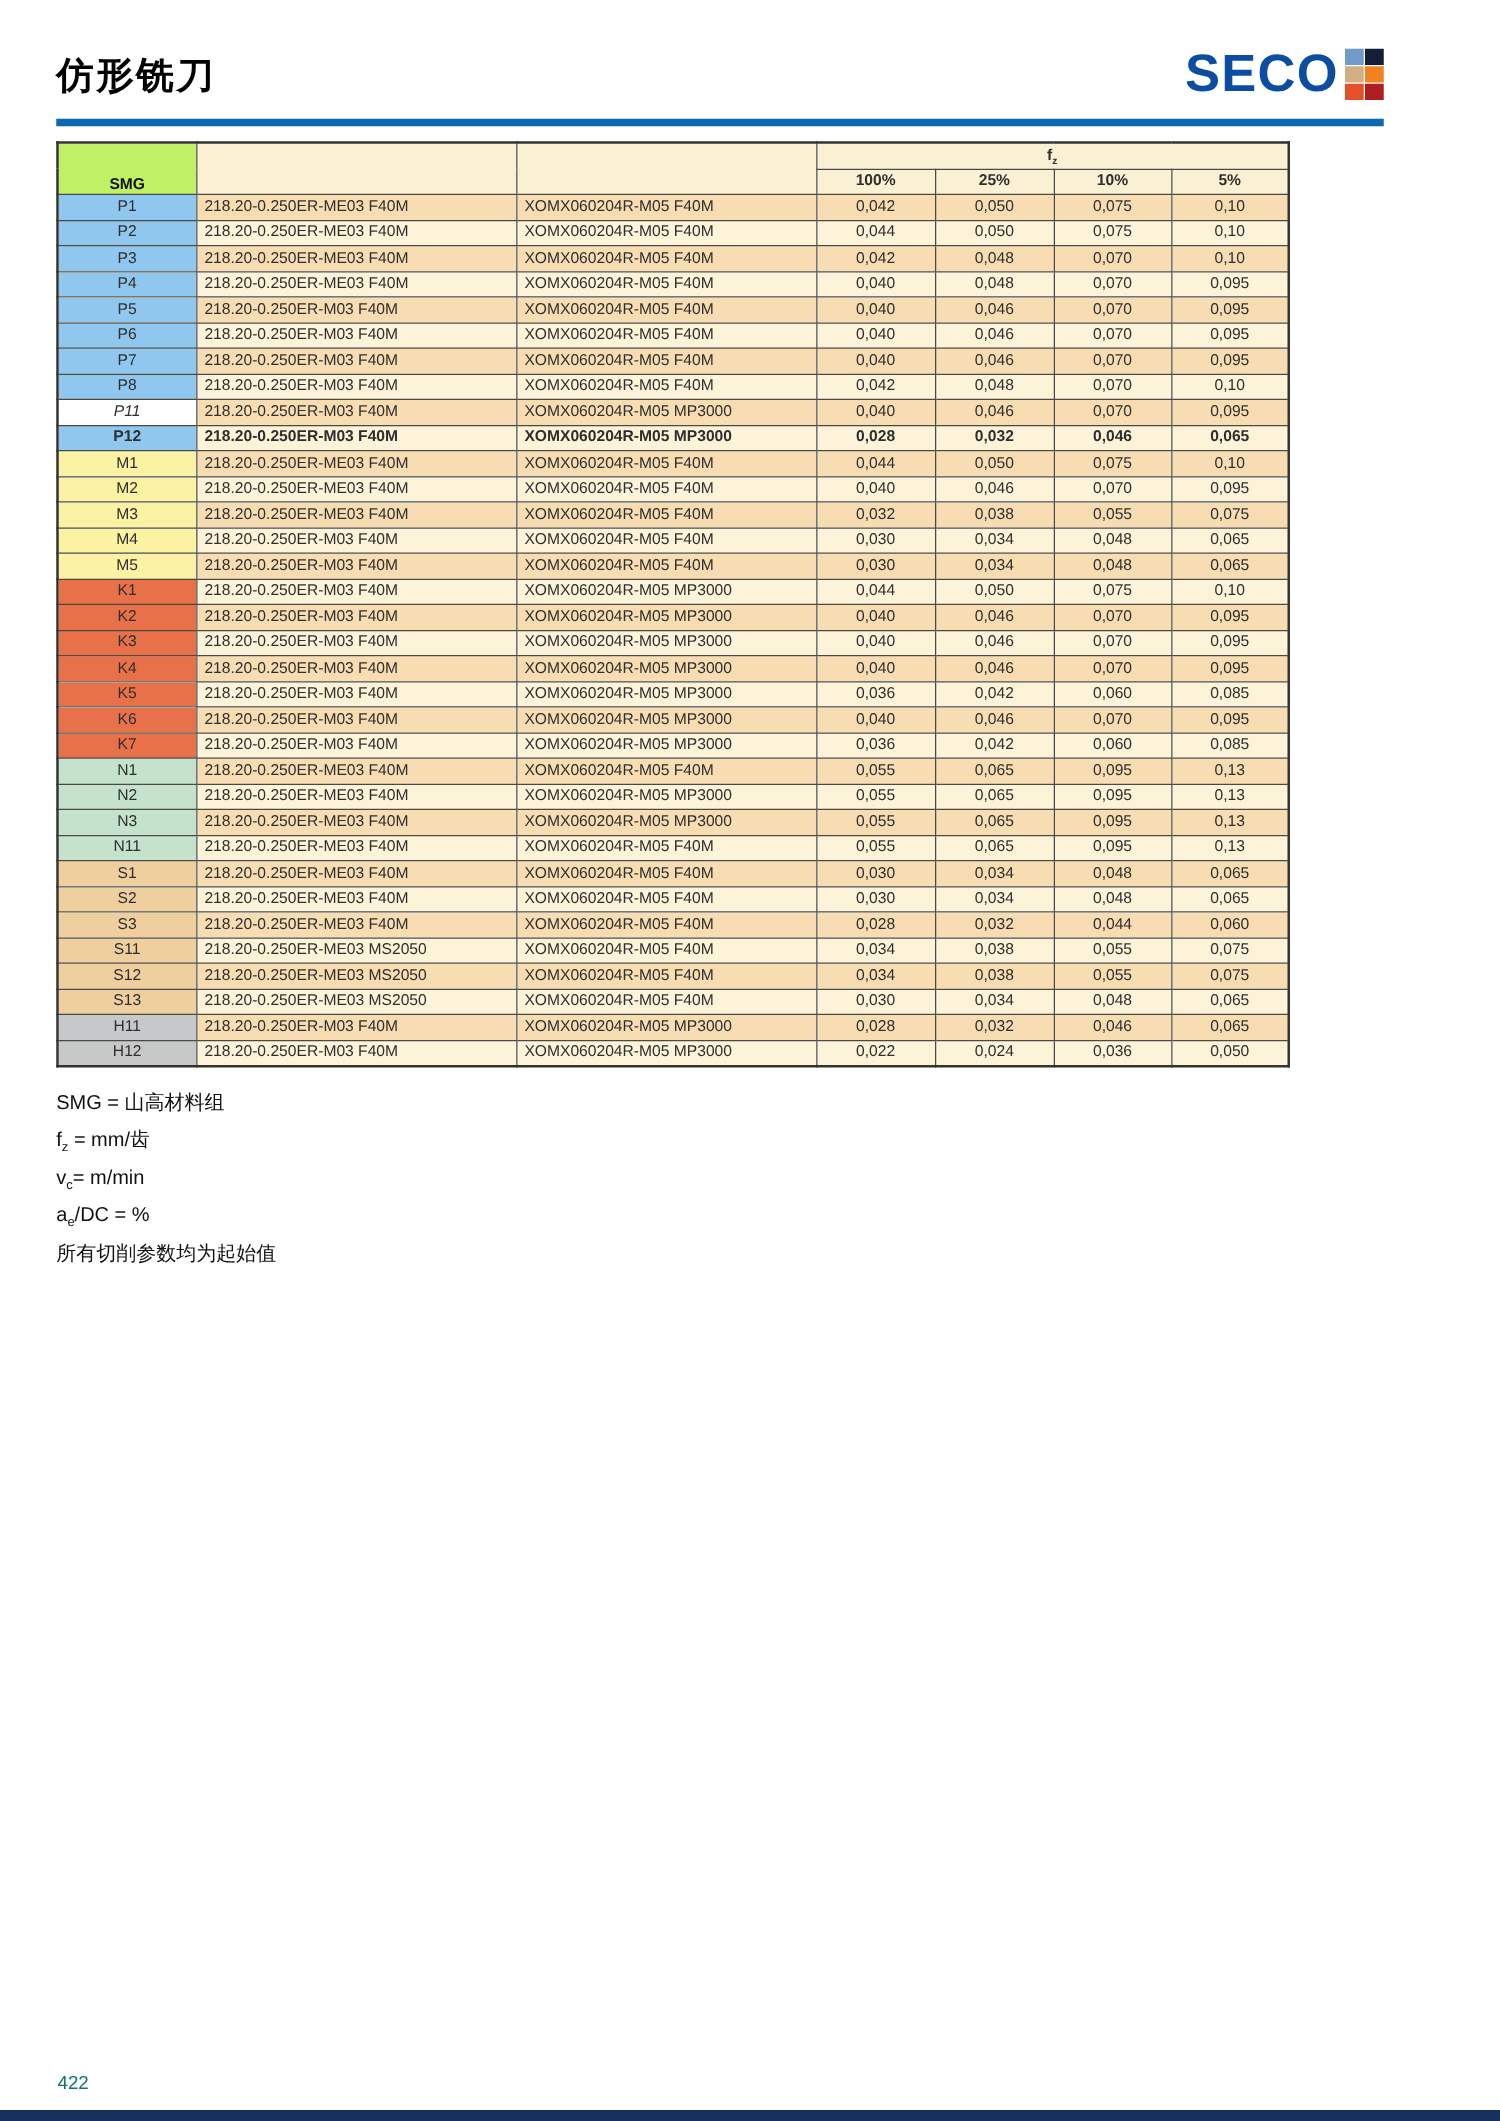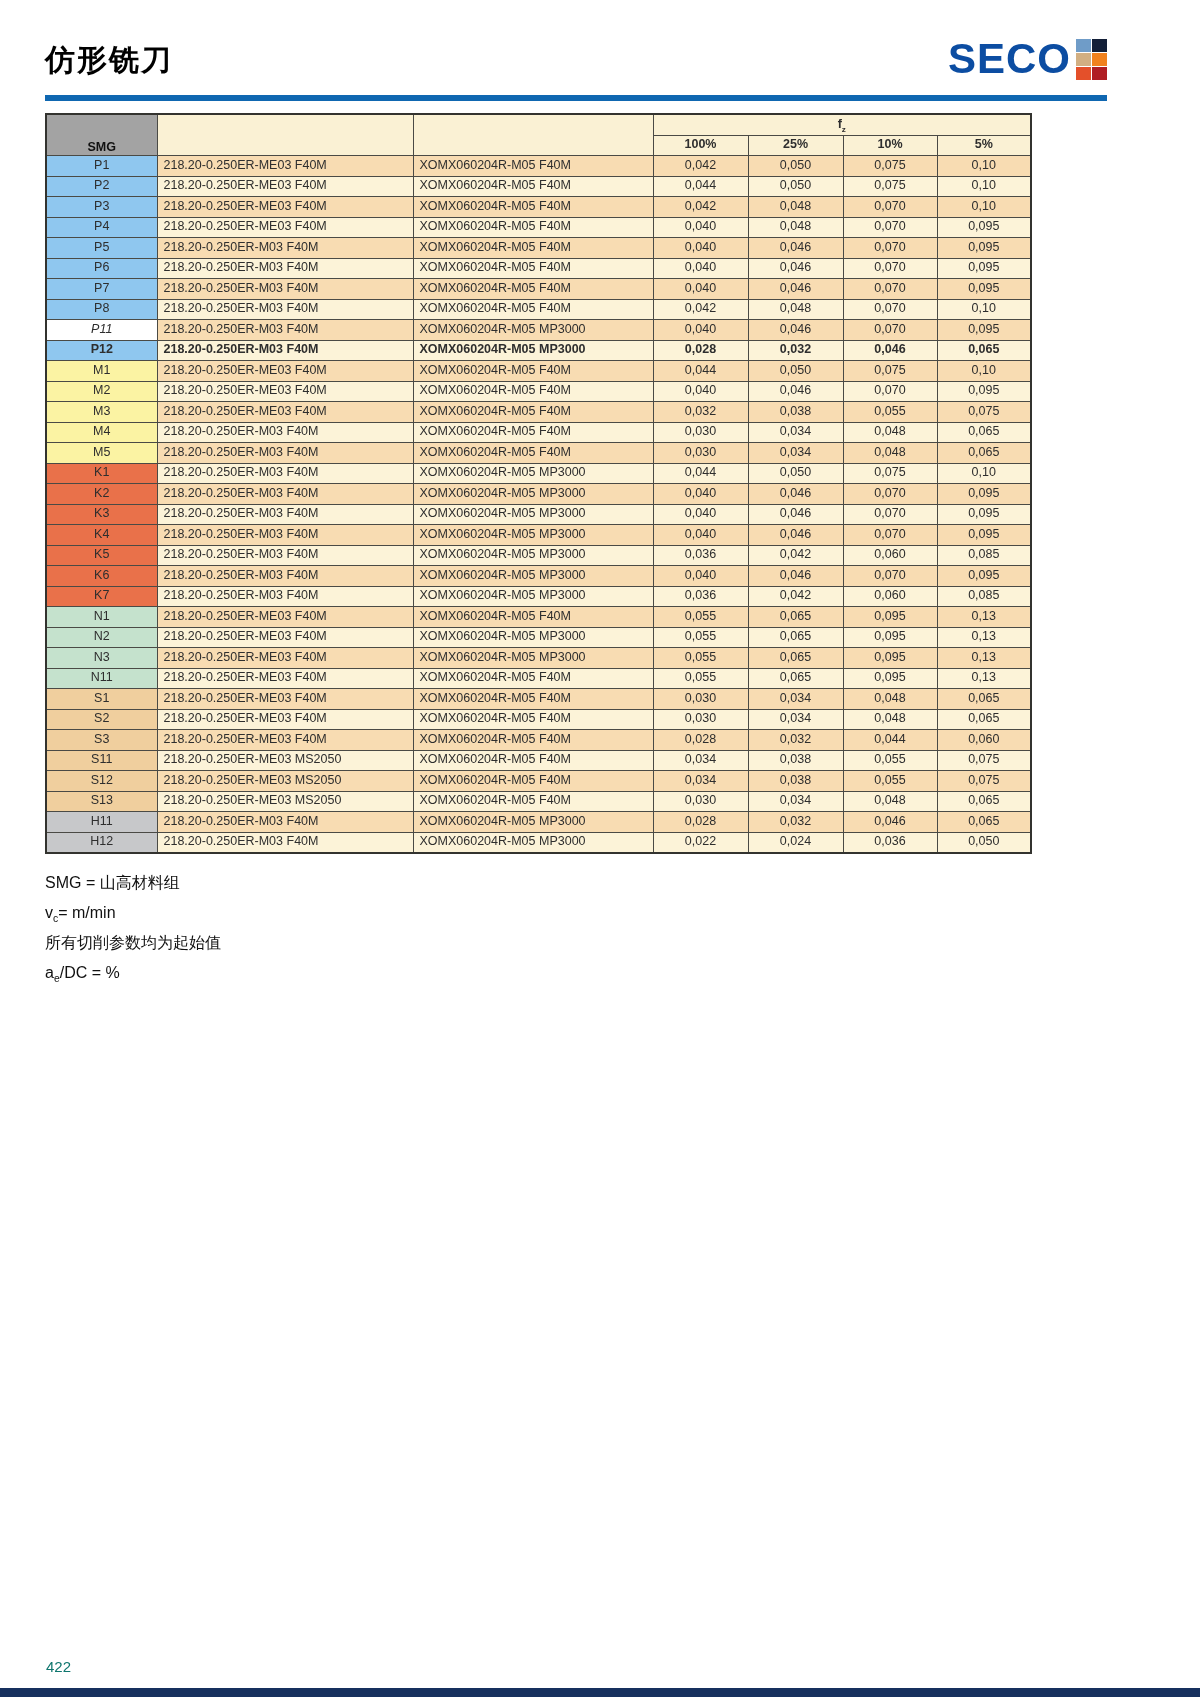--- a/index.html
+++ b/index.html
@@ -77,21 +77,21 @@
       <col style="width:111px">
         <col style="width:256px">
         <col style="width:240px">
       <col style="width:95px">
         <col style="width:95px">
         <col style="width:94px">
         <col style="width:94px">
     </colgroup>
     <thead>
       <tr>
-        <th rowspan="2" class="smg-th hdr" style="background: #a3a3a3;">SMG</th>
+        <th rowspan="2" class="smg-th hdr" style="background: #bef264;">SMG</th>
         <th rowspan="2" class="blank-col" style="background: rgb(250, 241, 212);"></th>
         <th rowspan="2" class="blank-col" style="background: rgb(250, 241, 212);"></th>
         <th colspan="4" class="fz-th" style="background: rgb(250, 241, 212);">
           <span>f</span><sub>z</sub>
         </th>
       </tr>
       <tr>
         <th class="pct-th" style="background: rgb(250, 241, 212);">100%</th>
         <th class="pct-th" style="background: rgb(250, 241, 212);">25%</th>
         <th class="pct-th" style="background: rgb(250, 241, 212);">10%</th>
@@ -403,21 +403,22 @@
           <td class="val">0,022</td>
           <td class="val">0,024</td>
           <td class="val">0,036</td>
           <td class="val">0,050</td>
         </tr>
       </tbody>
   </table>
 
   <div class="footnotes">
       <div class="fn"><span>SMG = 山高材料组</span></div>
+      <div class="fn"><span>f</span><sub>z</sub><span> = mm/齿</span></div>
       <div class="fn"><span>v</span><sub>c</sub><span>= m/min</span></div>
+      <div class="fn"><span>a</span><sub>e</sub><span>/DC = %</span></div>
       <div class="fn"><span>所有切削参数均为起始值</span></div>
-      <div class="fn"><span>a</span><sub>e</sub><span>/DC = %</span></div>
     </div>
 
 </div>
 
 <div class="page-number">422</div>
 <div class="footer-bar" style="background: rgb(22, 48, 94);"></div>
 
 </body></html>

